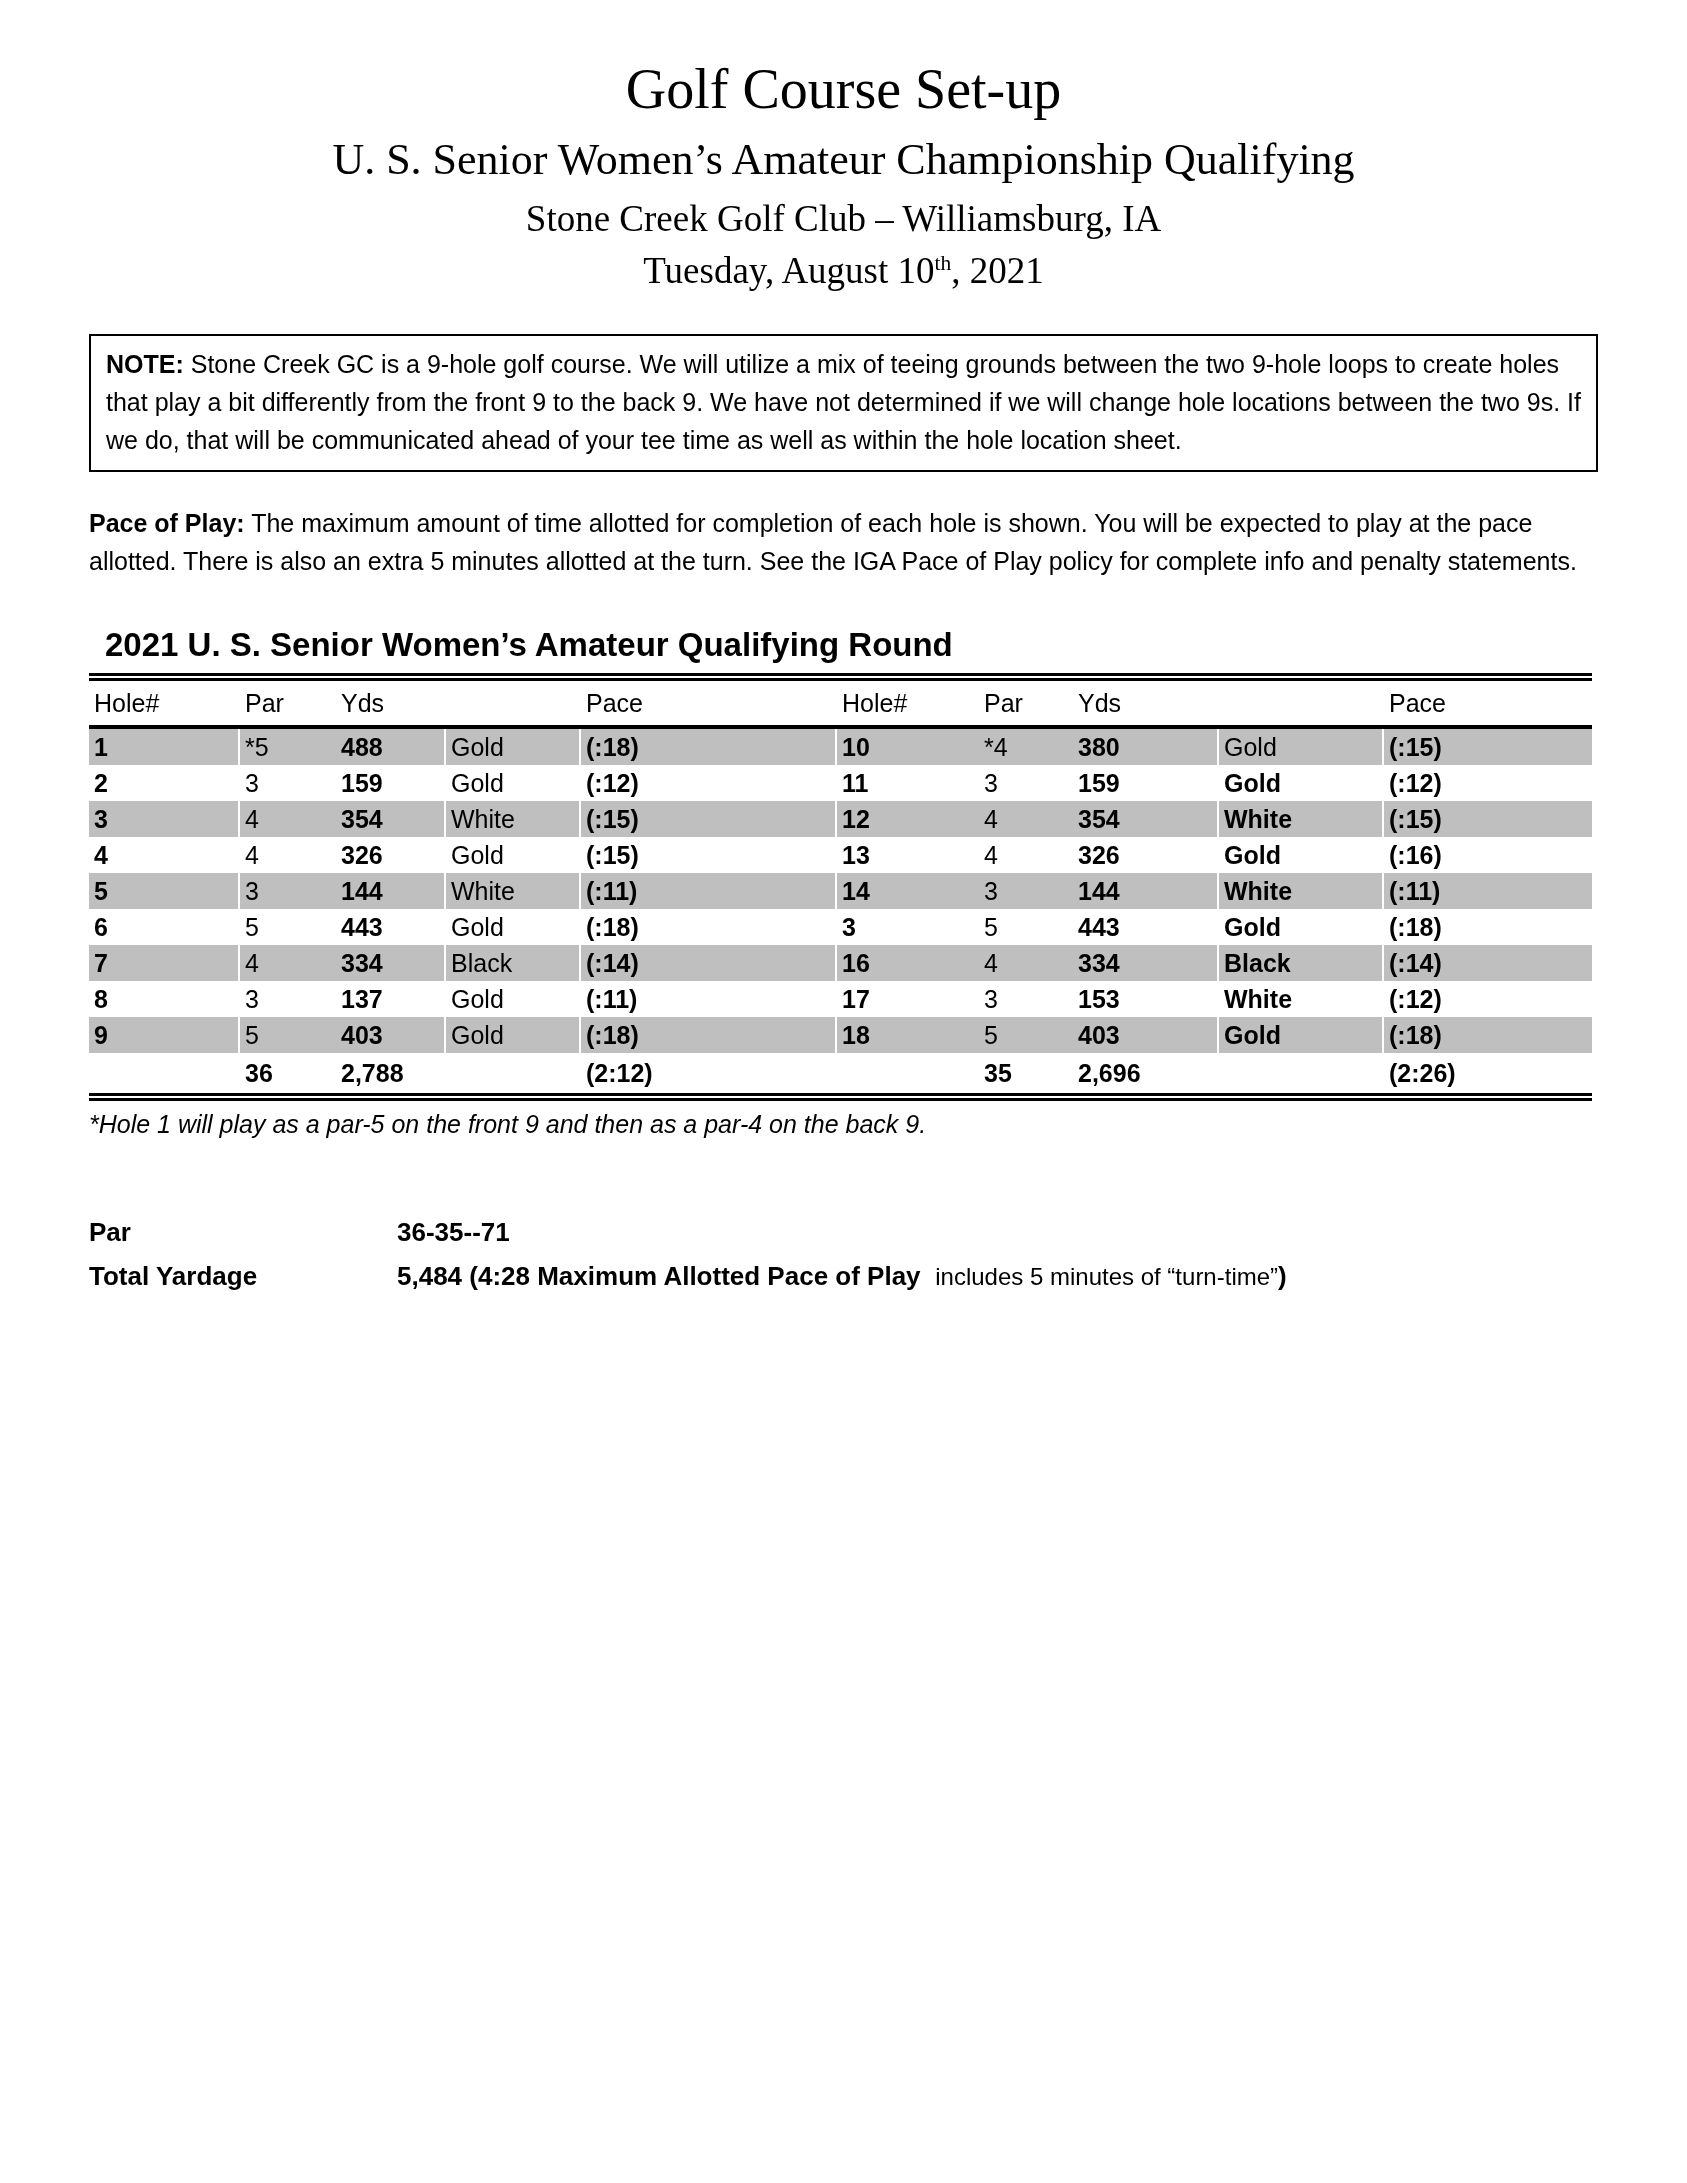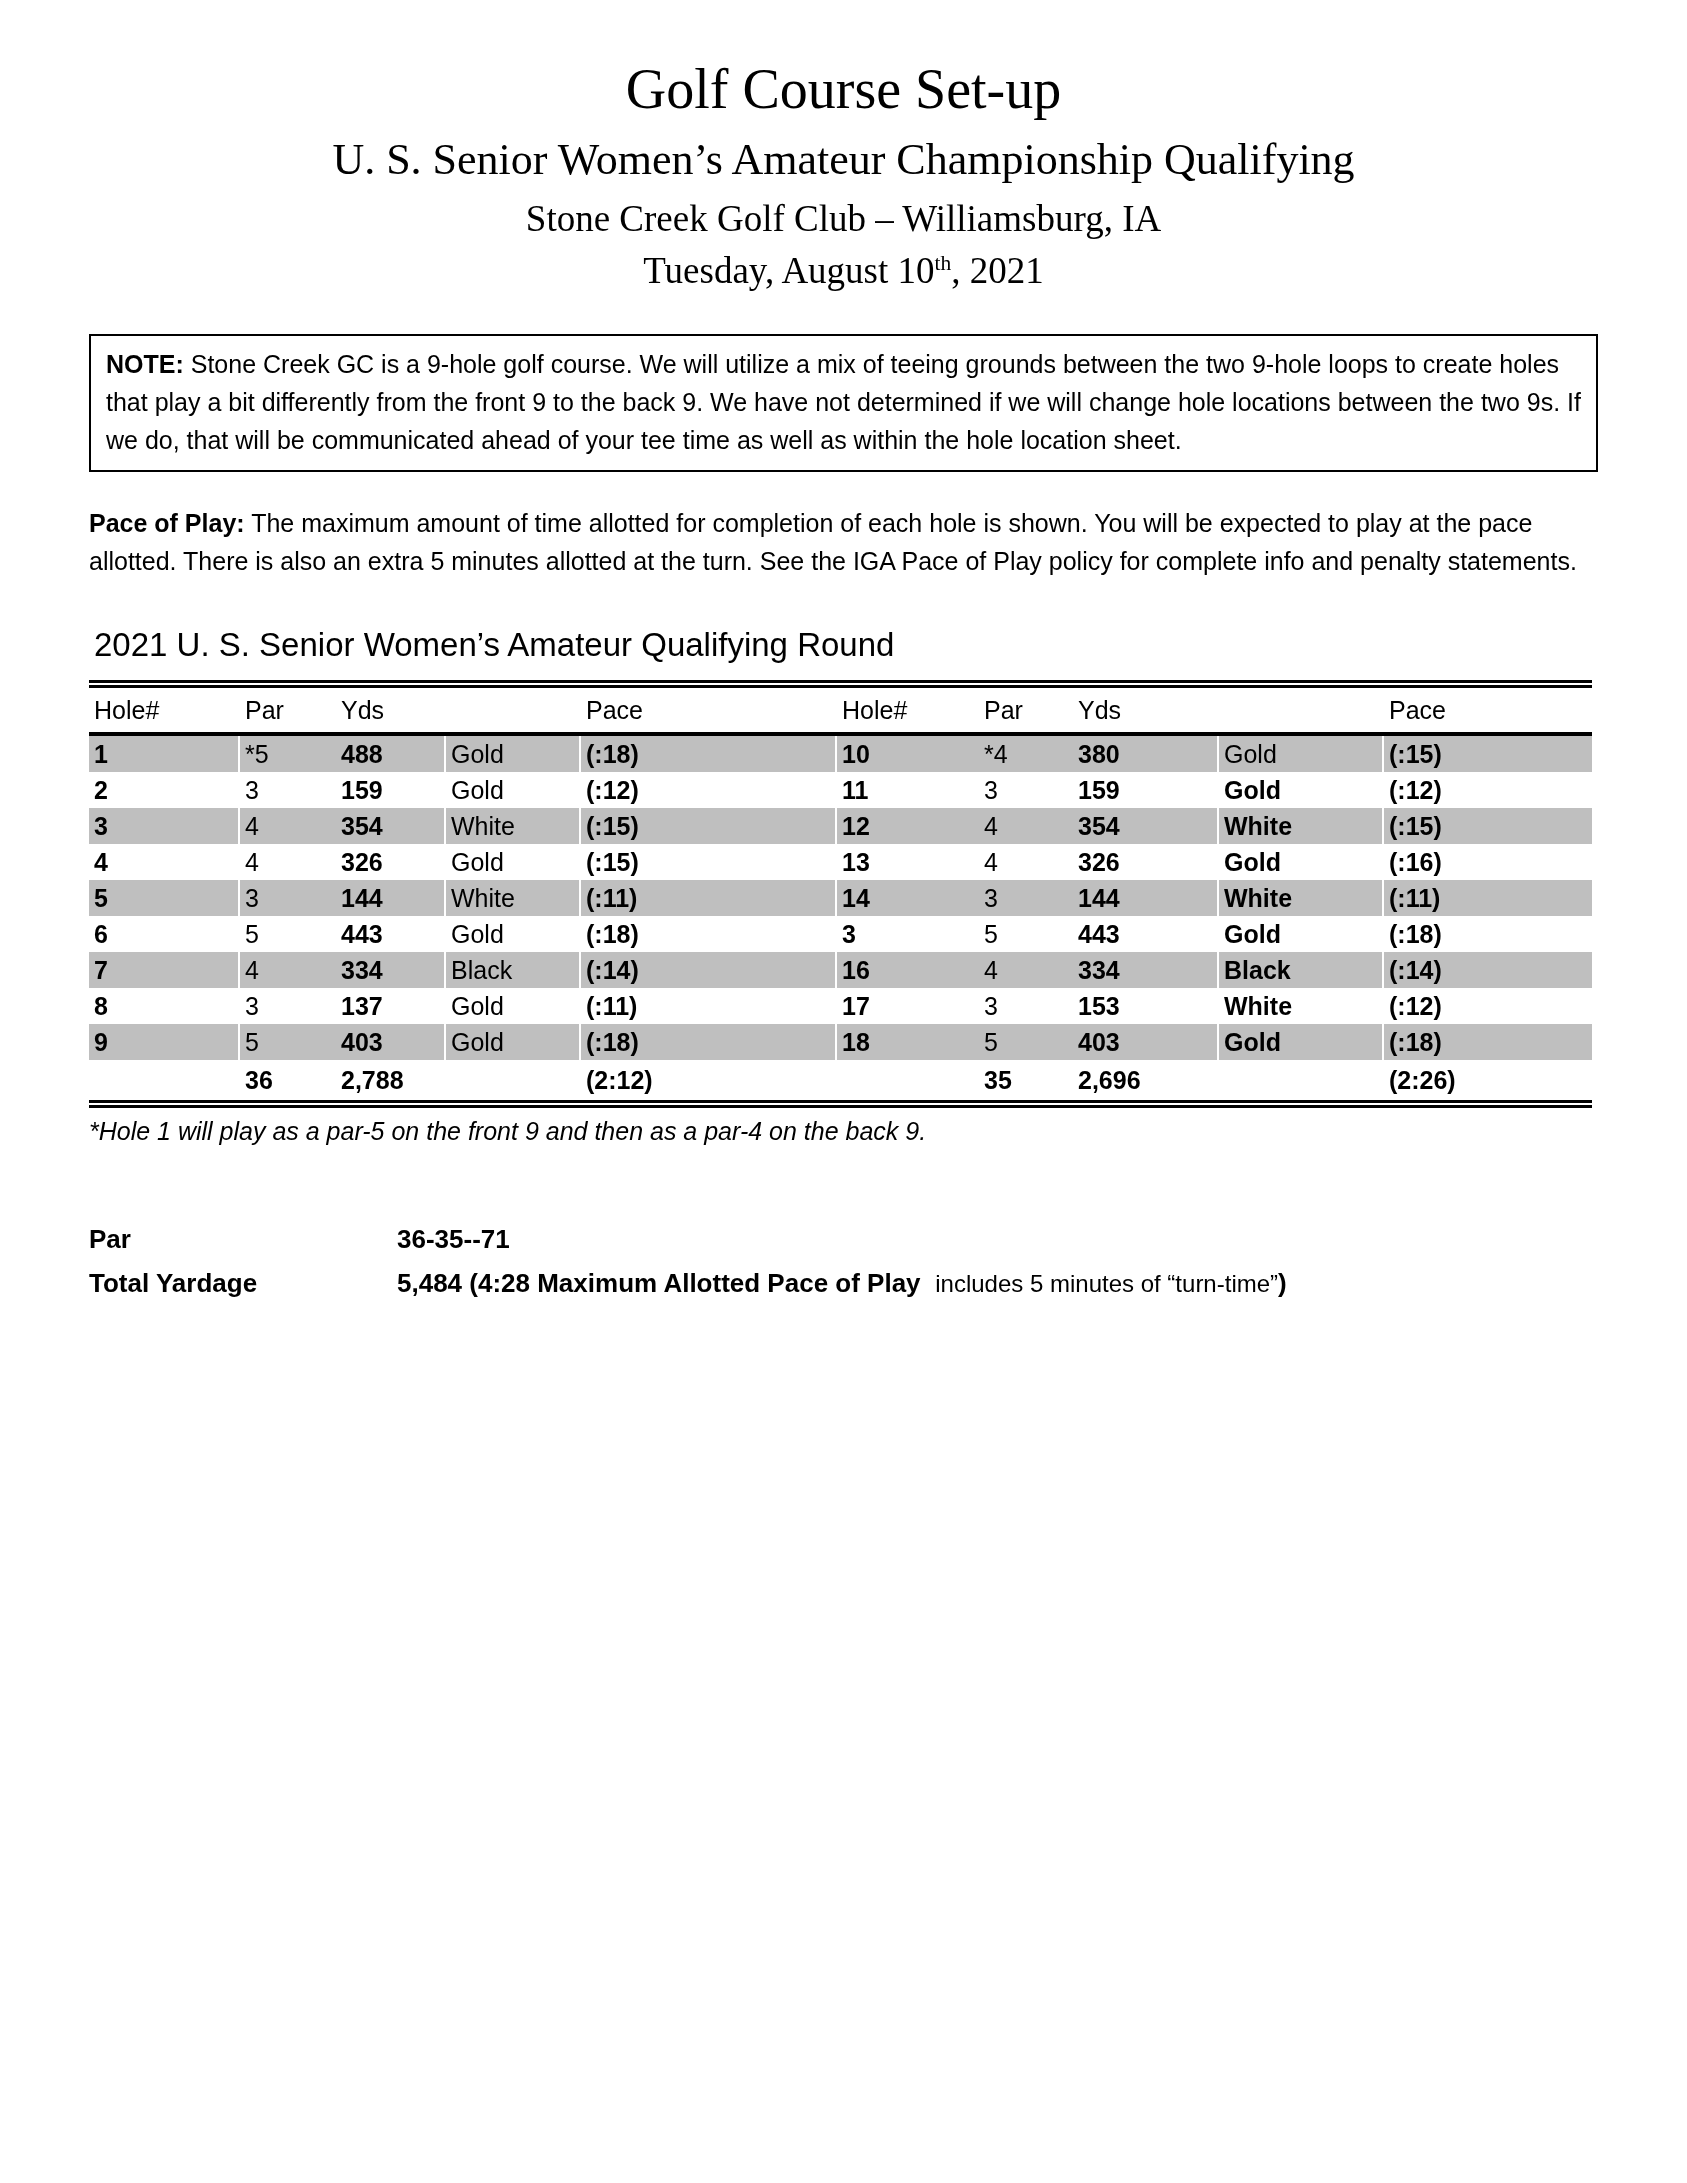--- a/index.html
+++ b/index.html
@@ -15,22 +15,22 @@
   .doc-date sup{font-size:58%;line-height:0;font-family:Liberation Serif, serif;}
 
   
   .note-box{border:2.5px solid #000;margin-top:42px;padding:8.4px 15px 11.8px 15px;font-size:25px;line-height:38px;}
   .bold{font-weight:700;}
 
   
   .pace-para{margin:32px 0 0 0;font-size:25px;line-height:38px;}
 
   
-  .section-title{font-size:33px;font-weight:400;margin:46px 0 0 5px;line-height:1.15;}
-  table.course{border-collapse:collapse;table-layout:fixed;width:1502px;margin-top:16px;
+  .section-title{font-size:33px;font-weight:700;margin:46px 0 0 16px;line-height:1.15;}
+  table.course{border-collapse:collapse;table-layout:fixed;width:1502px;margin-top:9px;
     border-top:8.4px double #000;border-bottom:8.4px double #000;font-size:25px;}
   table.course thead th{font-weight:400;text-align:left;height:44px;border-bottom:4.2px solid #000;padding:0 0 0 5px;}
   table.course td{height:36px;padding:0 0 0 5px;overflow:hidden;white-space:nowrap;}
   tr.shaded td{background:var(--shade,#bfbfbf);}
   .sep{border-left:2.5px solid #fff;}
   .fw{font-weight:700;}
   tr.totals td{height:40px;}
 
   .footnote{font-style:italic;font-size:25px;margin:8.4px 0 0 0;}
 

